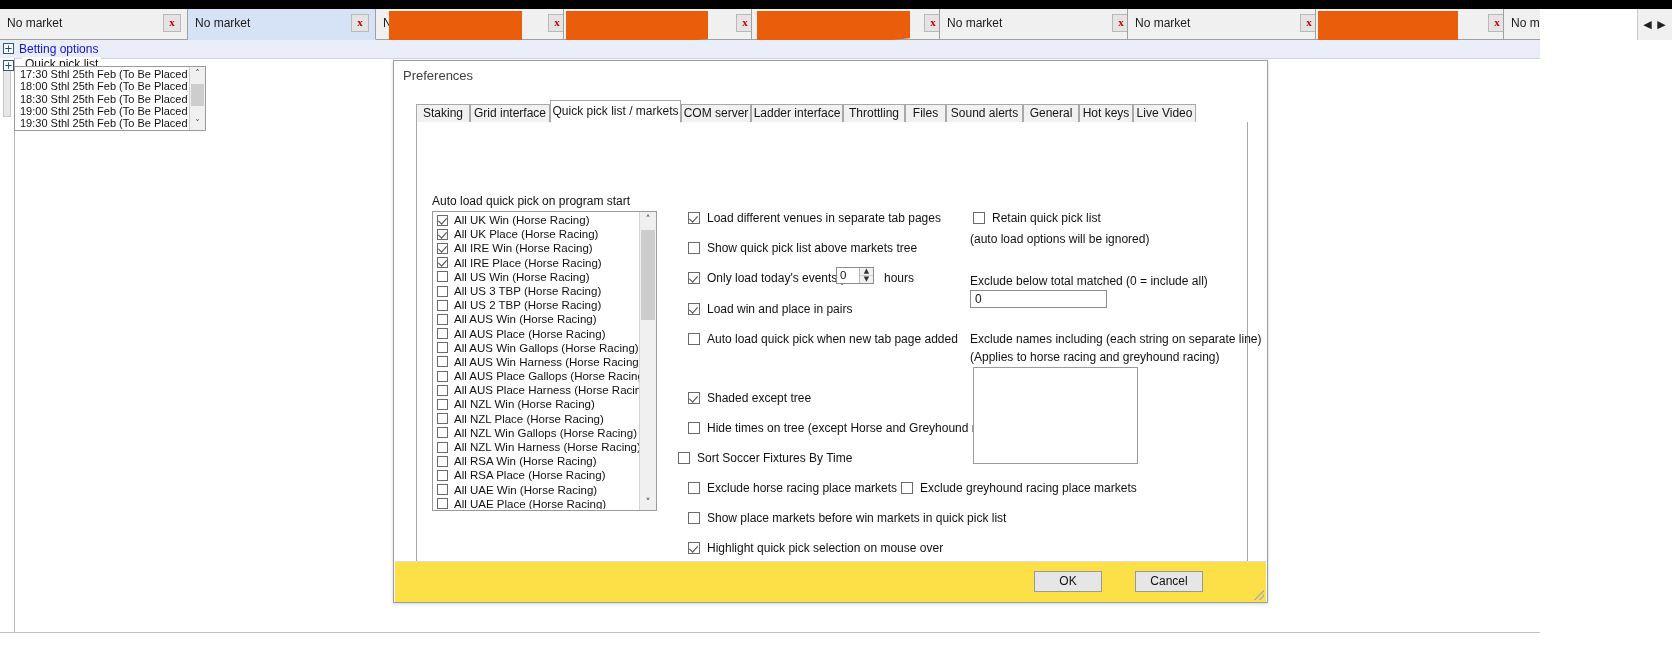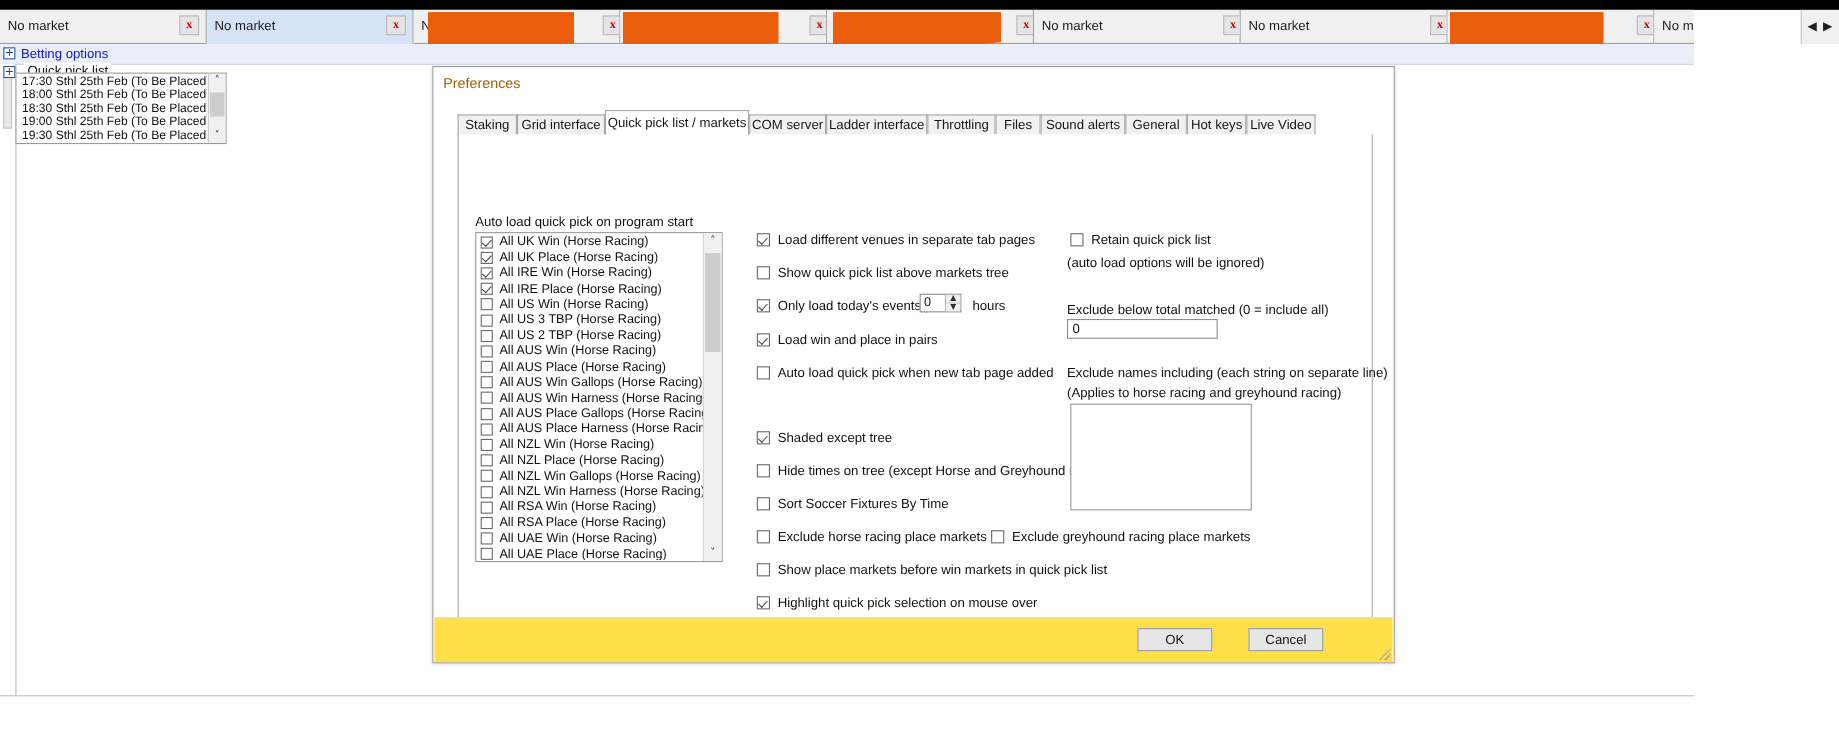--- a/index.html
+++ b/index.html
@@ -212,21 +212,21 @@
     left: 393px; top: 60px;
     width: 873px; height: 541px;
     background: #ffffff;
     border: 1px solid #9d9d9d;
     box-shadow: 0 1px 3px rgba(0,0,0,0.18);
   }
   .dlg-title {
     position: absolute;
     left: 9px; top: 7px;
     font-size: 13px;
-    color: #a16207;
+    color: #404040;
   }
 
   .tabstrip {
     position: absolute;
     left: 22px; top: 42px;
     width: 830px; height: 20px;
     border-bottom: 1px solid #a8a8a8;
   }
   .ptab {
     position: absolute;
@@ -582,21 +582,21 @@
       </div>
       <div class="opt" style="left:271px;top:210px;">
         <span class="cbx"></span><span>Auto load quick pick when new tab page added</span>
       </div>
       <div class="opt" style="left:271px;top:269px;">
         <span class="cbx on"></span><span>Shaded except tree</span>
       </div>
       <div class="opt" style="left:271px;top:299px;">
         <span class="cbx"></span><span>Hide times on tree (except Horse and Greyhound racing)</span>
       </div>
-      <div class="opt" style="left:271px;top:329px;">
+      <div class="opt" style="left:261px;top:329px;">
         <span class="cbx"></span><span>Sort  Soccer Fixtures By Time</span>
       </div>
       <div class="opt" style="left:271px;top:359px;">
         <span class="cbx"></span><span>Exclude horse racing place markets</span>
       </div>
       <div class="opt" style="left:484px;top:359px;">
         <span class="cbx"></span><span>Exclude greyhound racing place markets</span>
       </div>
       <div class="opt" style="left:271px;top:389px;">
         <span class="cbx"></span><span>Show place markets before win markets in quick pick list</span>

